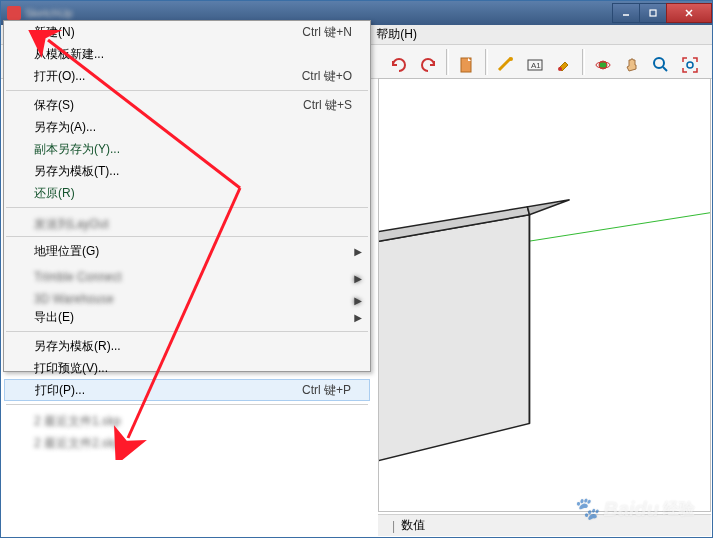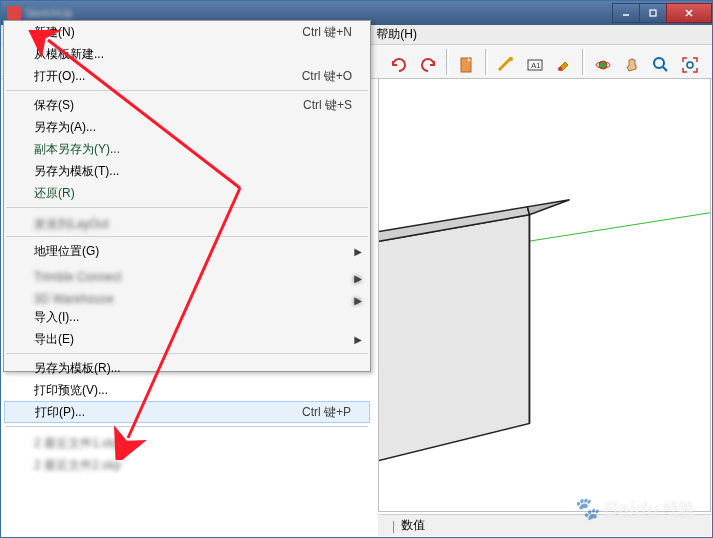--- a/index.html
+++ b/index.html
@@ -192,23 +192,20 @@
       </div>
       <div class="dd-row blurry">
         <span class="dd-label">Trimble Connect</span>
         <span class="dd-sub">▶</span>
       </div>
       <div class="dd-row blurry">
         <span class="dd-label">3D Warehouse</span>
         <span class="dd-sub">▶</span>
       </div>
       <div class="dd-row">
-        <span class="dd-label">导入(I)...</span>
-      </div>
-      <div class="dd-row">
         <span class="dd-label">导出(E)</span>
         <span class="dd-sub">▶</span>
       </div>
       <div class="dd-sep"></div>
       <div class="dd-row">
         <span class="dd-label">另存为模板(R)...</span>
       </div>
       <div class="dd-row">
         <span class="dd-label">打印预览(V)...</span>
       </div>

